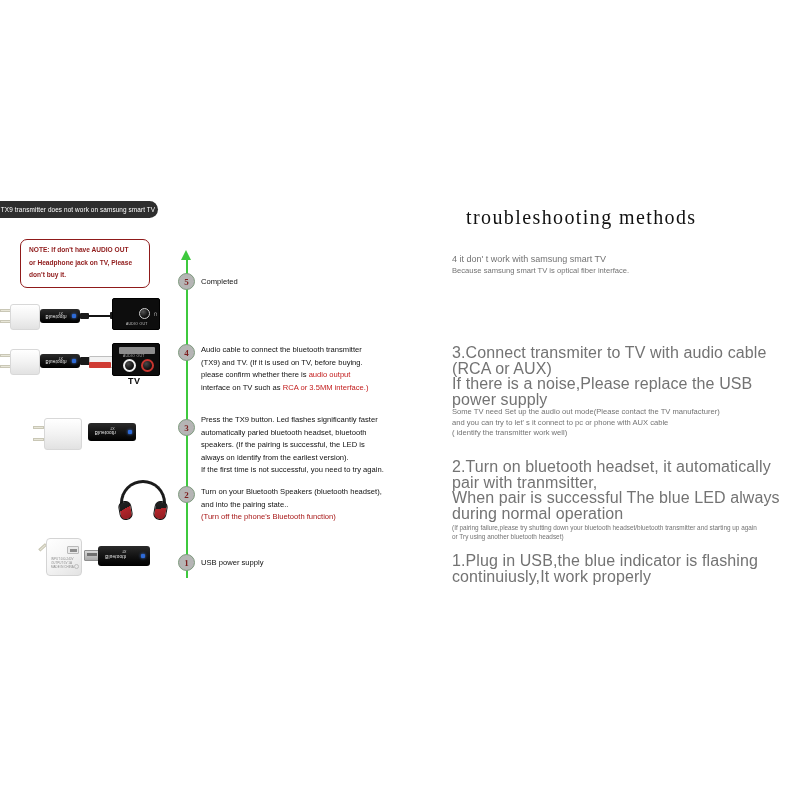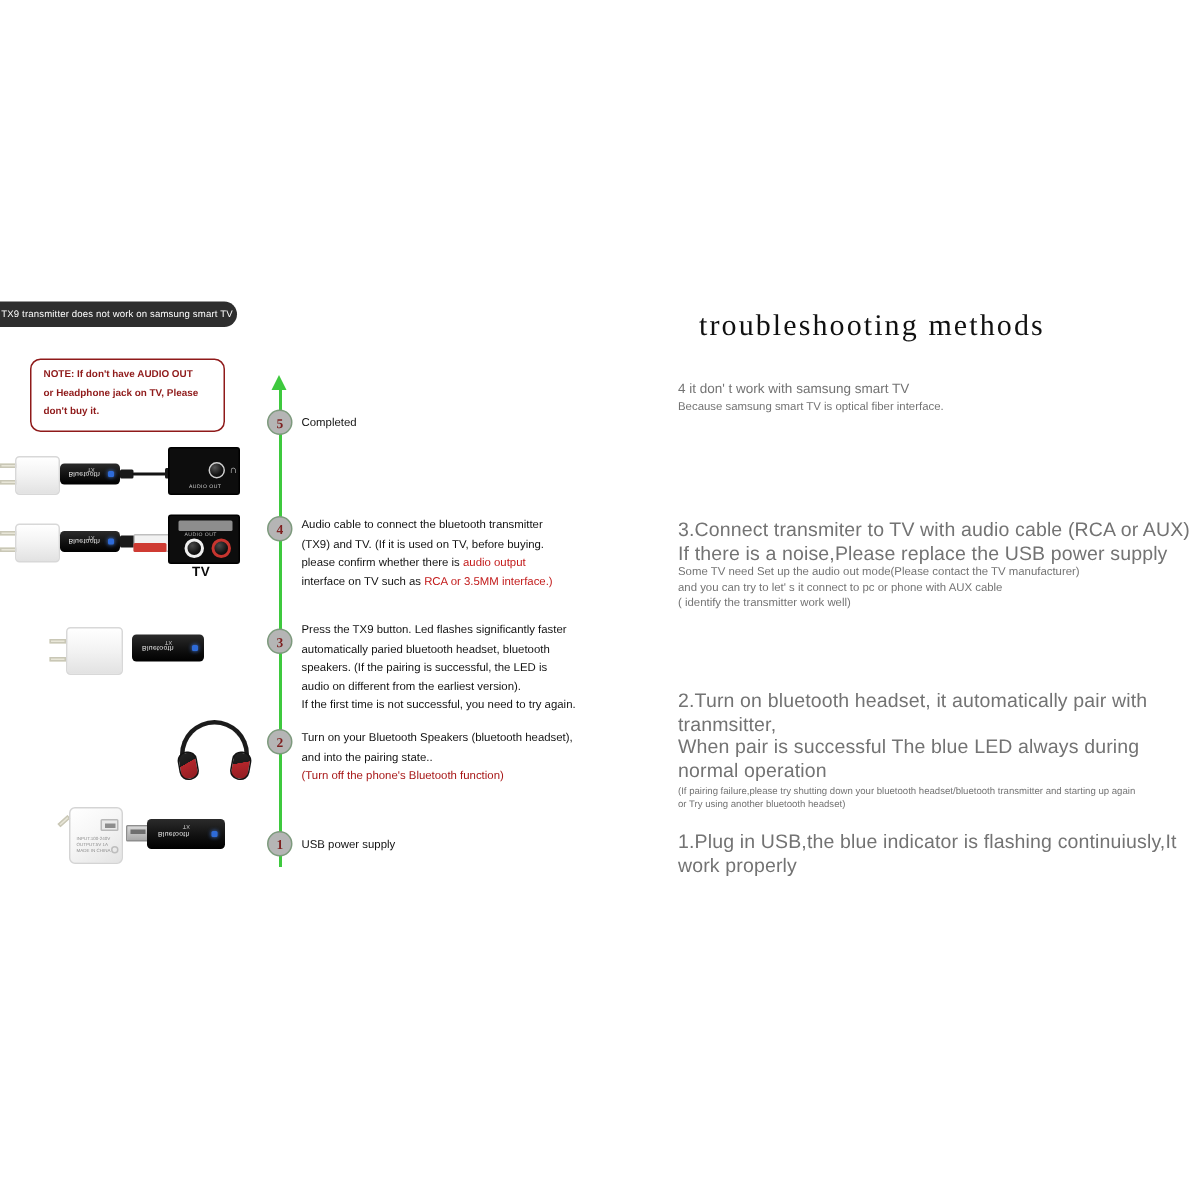--- a/index.html
+++ b/index.html
@@ -85,21 +85,21 @@
   .step-text p{margin:0;}
 
   
   .rc-title{
     position:absolute;left:466px;top:206px;
     font-family:"Liberation Serif", serif;
     font-size:20px;color:#111;letter-spacing:1.4px;white-space:nowrap;
   }
   .rc-block{position:absolute;left:452px;color:#737373;}
   .rc-block p{margin:0;}
-  .lg{font-size:13px;line-height:15.5px;letter-spacing:.1px;}
+  .lg{font-size:16px;line-height:15.5px;letter-spacing:.1px;}
   .sm{font-size:7.6px;line-height:10.5px;}
   .xs{font-size:6.4px;line-height:9px;}
   .b4{top:252px;}
   .b3{top:345px;}
   .b2{top:459px;}
   .b1{top:553px;}
 
   
   .art{position:absolute;}
 
@@ -263,21 +263,21 @@
     <p>Audio cable to connect the bluetooth transmitter</p>
     <p>(TX9) and TV. (If it is used on TV, before buying.</p>
     <p><span>please confirm whether there is </span><span class="hl">audio output</span></p>
     <p><span>interface on TV such as </span><span class="hl">RCA or 3.5MM interface.)</span></p>
   </div>
 
   <div class="step-text t3">
     <p>Press the TX9 button. Led flashes significantly faster</p>
     <p>automatically paried bluetooth headset, bluetooth</p>
     <p>speakers. (If the pairing is successful, the LED is</p>
-    <p>audio on different from the earliest version).</p>
+    <p>always on identify from the earliest version).</p>
     <p>If the first time is not successful, you need to try again.</p>
   </div>
 
   <div class="step-text t2">
     <p>Turn on your Bluetooth Speakers (bluetooth headset),</p>
     <p> and into the pairing state..</p>
     <p class="redline">(Turn off the phone's Bluetooth function)</p>
   </div>
 
   <div class="step-text t1">

